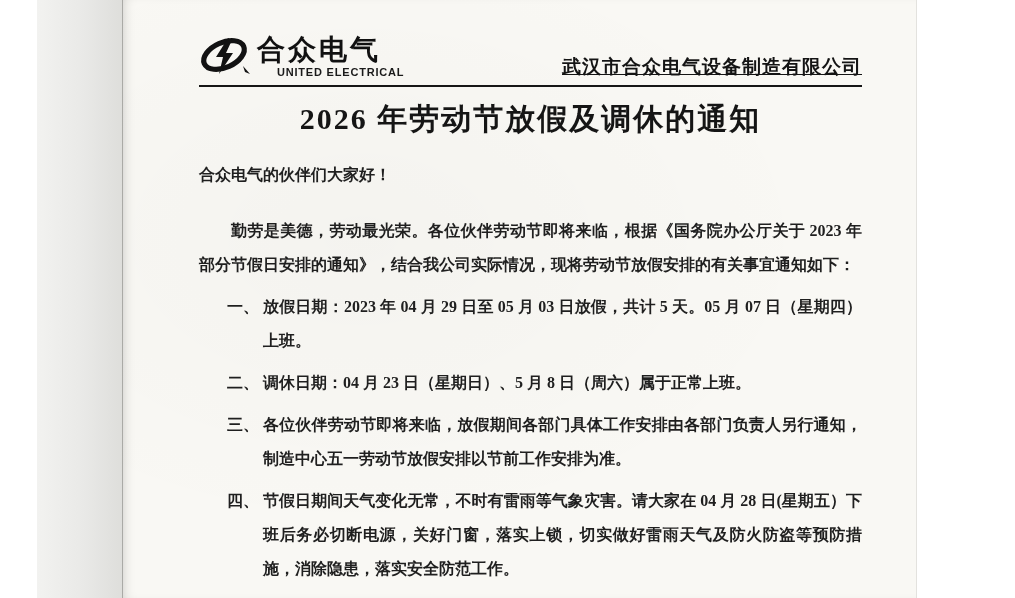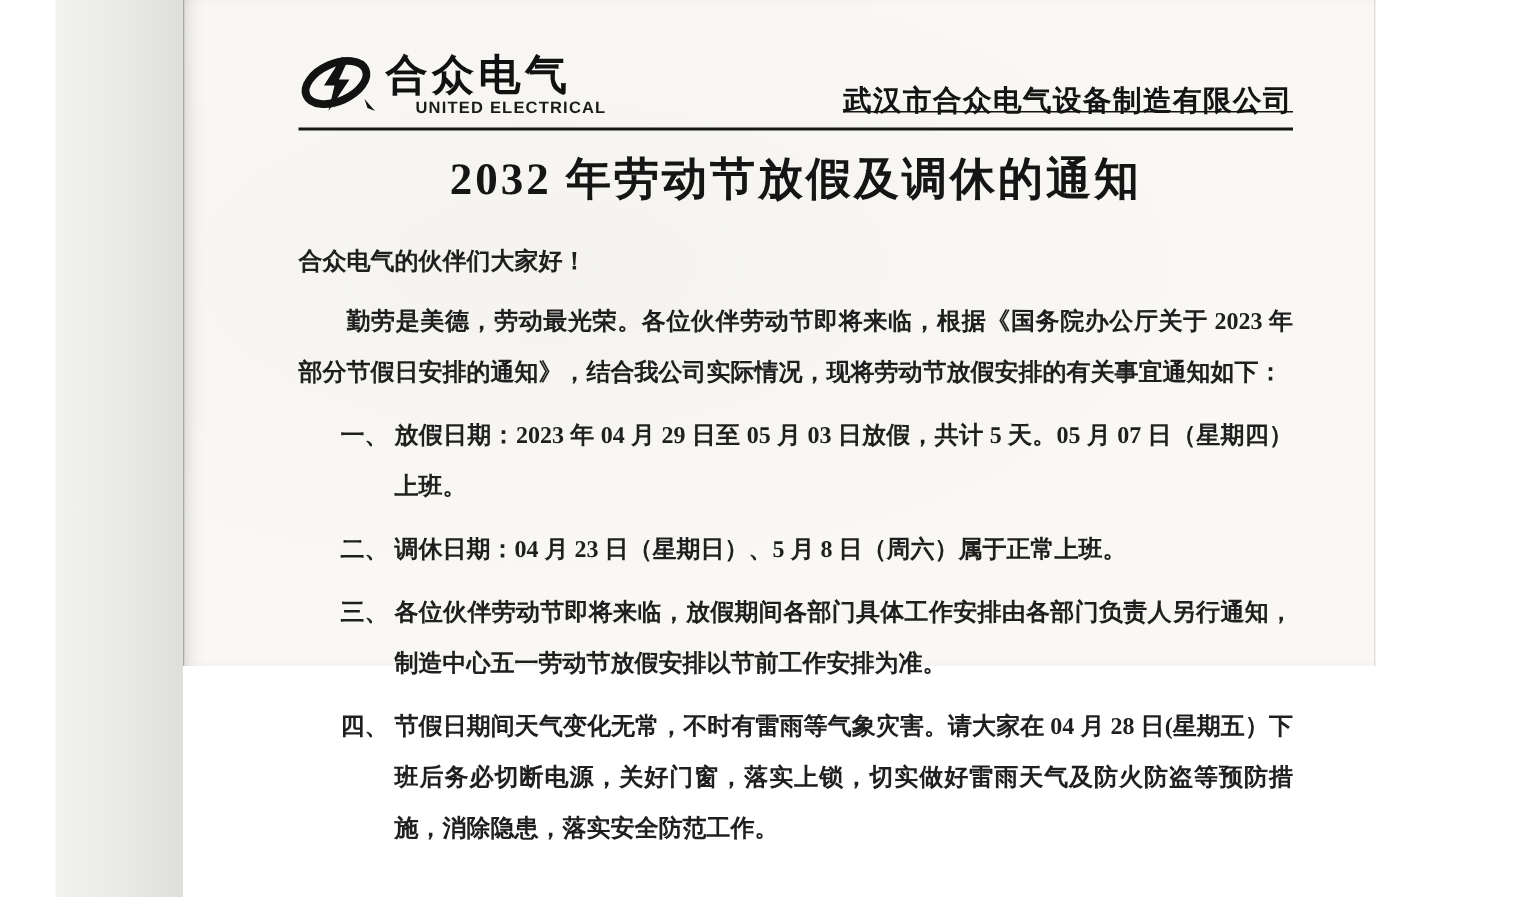--- a/index.html
+++ b/index.html
@@ -13,21 +13,21 @@
   }
   .scan-gutter {
     position: absolute;
     left: 37px; top: 0;
     width: 85px; height: 598px;
     background: linear-gradient(90deg, #f2f2f0 0%, #e9e9e7 55%, #dededb 100%);
   }
   .page {
     position: absolute;
     left: 122px; top: 0;
-    width: 795px; height: 444px;
+    width: 795px; height: 598px;
     background:
       radial-gradient(ellipse at 30% 40%, rgba(0,0,0,0.018), rgba(0,0,0,0) 60%),
       #f9f8f4;
     border-left: 1px solid #aaaaa6;
     border-right: 1px solid #e3e2de;
     box-shadow: inset 8px 0 14px -10px rgba(0,0,0,0.25);
     box-sizing: border-box;
     color: #1c1c1c;
   }
   .content {
@@ -102,21 +102,21 @@
   .body-text {
     font-size: 16px;
     font-weight: 600;
     line-height: 34px;
     color: #1f1f1f;
   }
   .greeting {
     margin-top: 18px;
   }
   .intro {
-    margin-top: 6px;
+    margin-top: 22px;
     text-indent: 2em;
     text-align: justify;
   }
   .notice-item {
     display: flex;
     margin: 8px 0 0 28px;
   }
   .item-num {
     flex: none;
     width: 36px;
@@ -146,21 +146,21 @@
         <div>
           <div class="brand-cn">合众电气</div>
           <div class="brand-en">UNITED ELECTRICAL</div>
         </div>
       </div>
       <div class="company">
         <div class="company-cn">武汉市合众电气设备制造有限公司</div>
       </div>
     </div>
 
-    <div class="doc-title">2032 年劳动节放假及调休的通知</div>
+    <div class="doc-title">2026 年劳动节放假及调休的通知</div>
 
     <div class="body-text greeting">合众电气的伙伴们大家好！</div>
 
     <div class="body-text intro">勤劳是美德，劳动最光荣。各位伙伴劳动节即将来临，根据《国务院办公厅关于 2023 年部分节假日安排的通知》，结合我公司实际情况，现将劳动节放假安排的有关事宜通知如下：</div>
 
     <div class="body-text notice-item">
       <span class="item-num">一、</span>
       <span class="item-text">放假日期：2023 年 04 月 29 日至 05 月 03 日放假，共计 5 天。05 月 07 日（星期四）上班。</span>
     </div>
 

